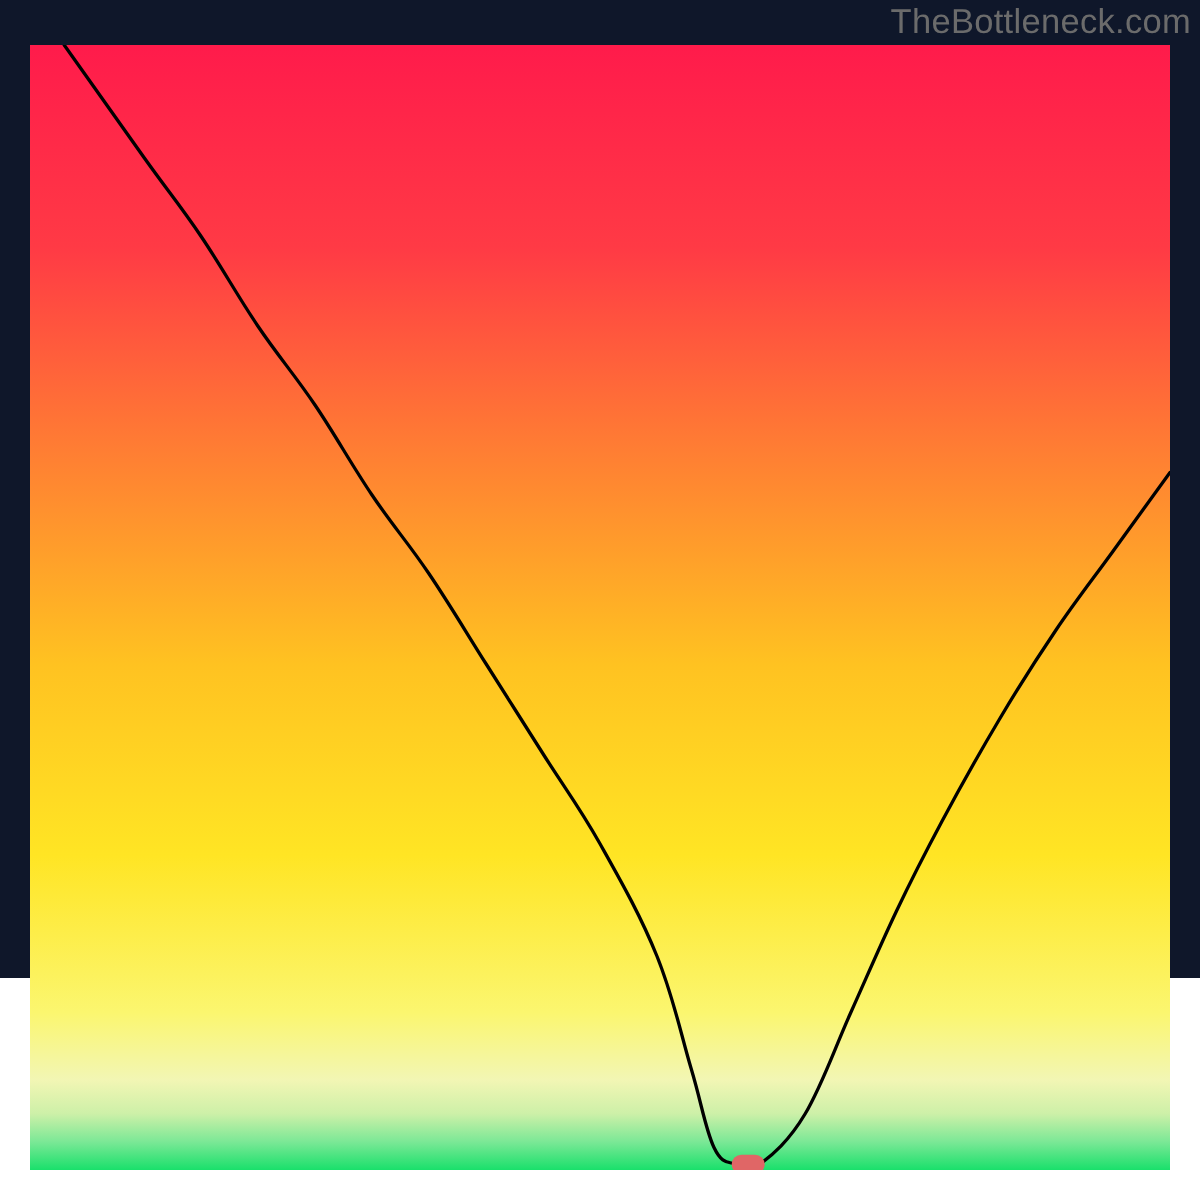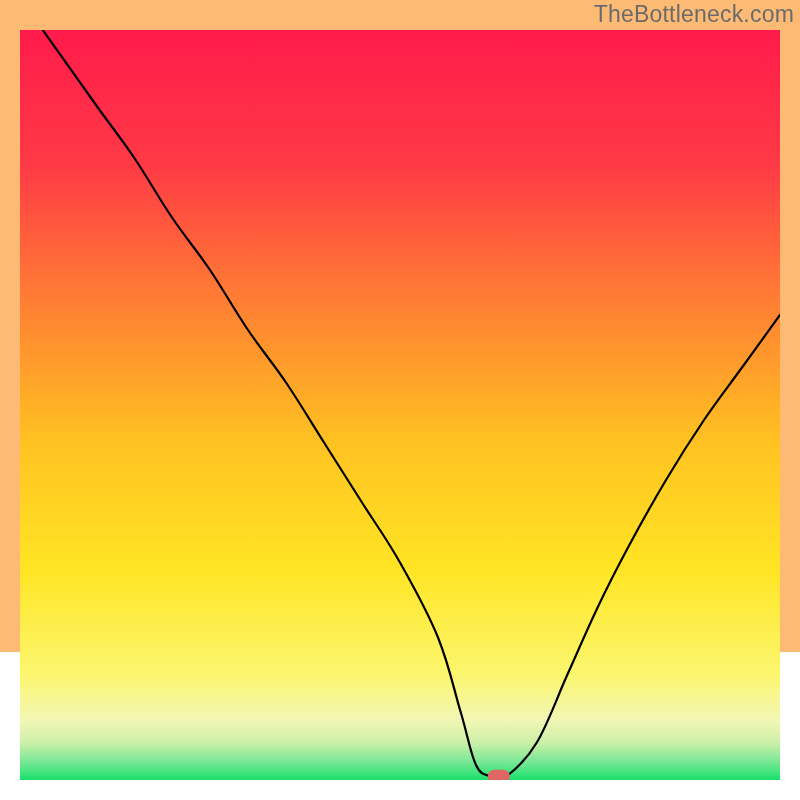--- a/index.html
+++ b/index.html
@@ -7,21 +7,21 @@
     padding: 0;
     width: 800px;
     height: 800px;
     overflow: hidden;
     font-family: Arial, Helvetica, sans-serif;
   }
   .stage {
     position: relative;
     width: 800px;
     height: 652px;
-    background: #fdba74;
+    background: #0f172a;
   }
   .attribution {
     position: absolute;
     top: 1px;
     right: 6px;
     color: #6b6b6b;
     font-size: 23px;
     font-weight: 400;
     letter-spacing: 0.2px;
     user-select: none;

